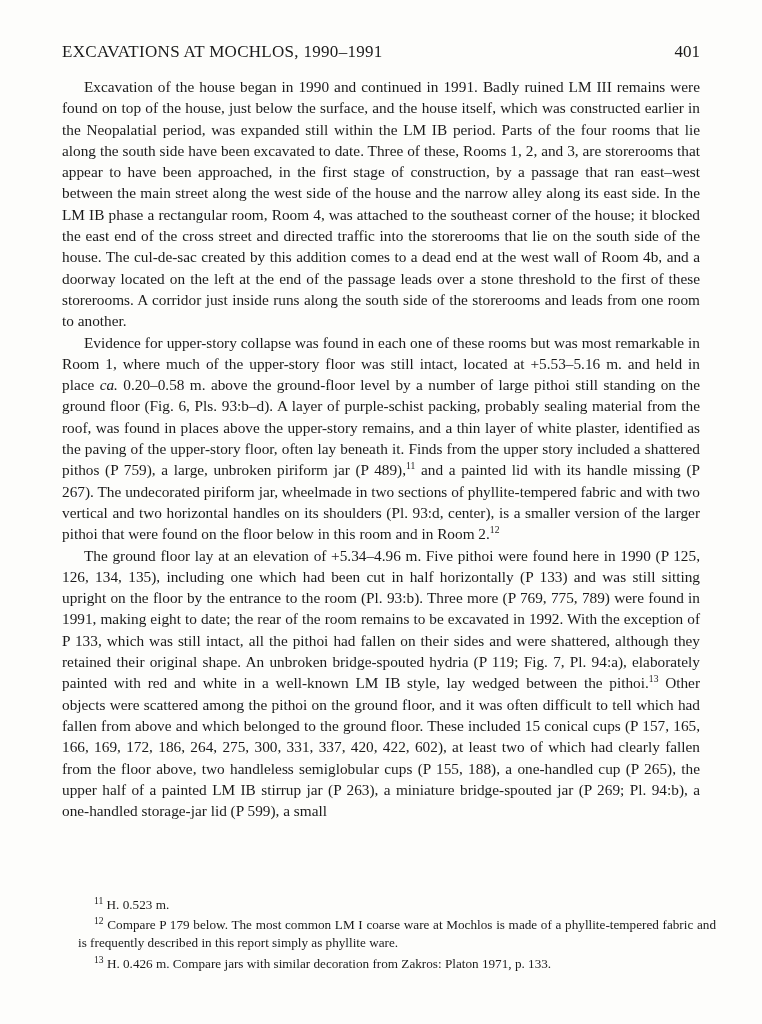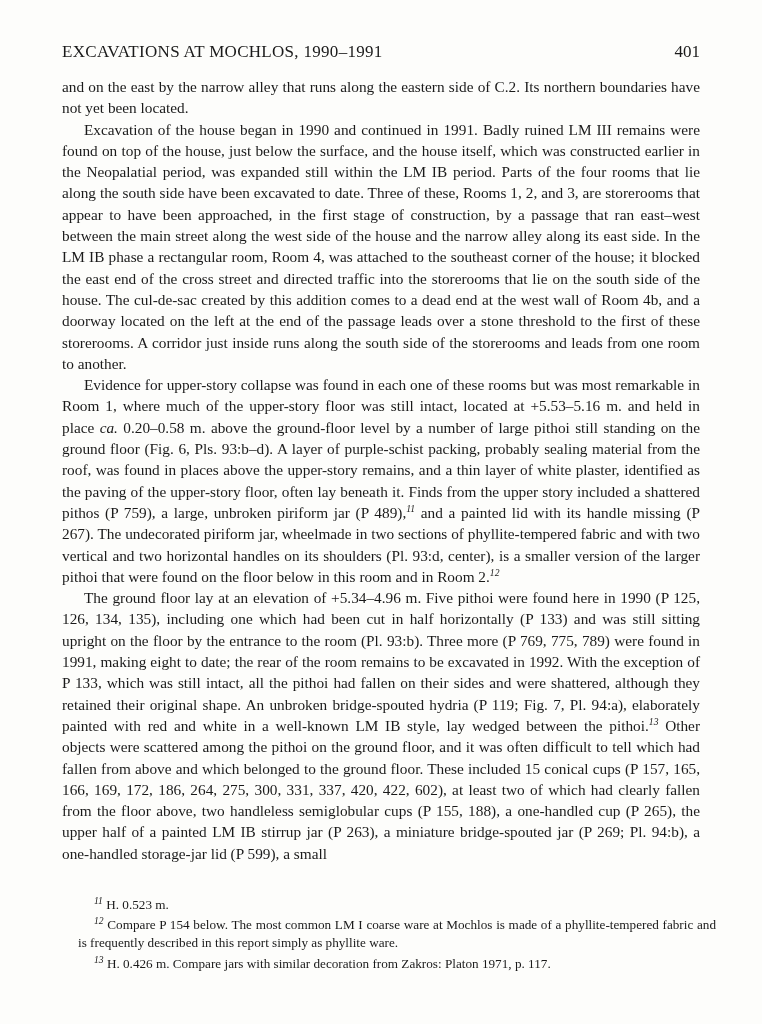--- a/index.html
+++ b/index.html
@@ -69,48 +69,46 @@
     margin: 0 0 2px 0;
     font-size: 13.2px;
     line-height: 18.2px;
     text-align: justify;
     text-indent: 16px;
   }
   sup {
     font-size: 9.6px;
     vertical-align: super;
     line-height: 0;
-    font-style: italic;
   }
   .fn sup {
     font-size: 9.6px;
   }
   i { font-style: italic; }
 </style>
 </head>
 <body>
 
 <div class="page">
 
   <div class="header">
     <div class="running-title">Excavations at Mochlos, 1990–1991</div>
     <div class="folio">401</div>
   </div>
 
   <div class="body">
 
-    <p class="para"><span>and on the east by the narrow alley that runs along the eastern side of C.2.  Its northern boundaries have not yet been located.</span></p>
 
     <p class="para indent"><span>Excavation of the house began in 1990 and continued in 1991.  Badly ruined LM III remains were found on top of the house, just below the surface, and the house itself, which was constructed earlier in the Neopalatial period, was expanded still within the LM IB period.  Parts of the four rooms that lie along the south side have been excavated to date.  Three of these, Rooms 1, 2, and 3, are storerooms that appear to have been approached, in the first stage of construction, by a passage that ran east–west between the main street along the west side of the house and the narrow alley along its east side.  In the LM IB phase a rectangular room, Room 4, was attached to the southeast corner of the house; it blocked the east end of the cross street and directed traffic into the storerooms that lie on the south side of the house.  The cul-de-sac created by this addition comes to a dead end at the west wall of Room 4b, and a doorway located on the left at the end of the passage leads over a stone threshold to the first of these storerooms.  A corridor just inside runs along the south side of the storerooms and leads from one room to another.</span></p>
 
     <p class="para indent"><span>Evidence for upper-story collapse was found in each one of these rooms but was most remarkable in Room 1, where much of the upper-story floor was still intact, located at +5.53–5.16 m. and held in place <i>ca.</i> 0.20–0.58 m. above the ground-floor level by a number of large pithoi still standing on the ground floor (Fig. 6, Pls. 93:b–d).  A layer of purple-schist packing, probably sealing material from the roof, was found in places above the upper-story remains, and a thin layer of white plaster, identified as the paving of the upper-story floor, often lay beneath it.  Finds from the upper story included a shattered pithos (P 759), a large, unbroken piriform jar (P 489),<sup>11</sup> and a painted lid with its handle missing (P 267).  The undecorated piriform jar, wheelmade in two sections of phyllite-tempered fabric and with two vertical and two horizontal handles on its shoulders (Pl. 93:d, center), is a smaller version of the larger pithoi that were found on the floor below in this room and in Room 2.<sup>12</sup></span></p>
 
     <p class="para indent"><span>The ground floor lay at an elevation of +5.34–4.96 m.  Five pithoi were found here in 1990 (P 125, 126, 134, 135), including one which had been cut in half horizontally (P 133) and was still sitting upright on the floor by the entrance to the room (Pl. 93:b).  Three more (P 769, 775, 789) were found in 1991, making eight to date; the rear of the room remains to be excavated in 1992.  With the exception of P 133, which was still intact, all the pithoi had fallen on their sides and were shattered, although they retained their original shape.  An unbroken bridge-spouted hydria (P 119; Fig. 7, Pl. 94:a), elaborately painted with red and white in a well-known LM IB style, lay wedged between the pithoi.<sup>13</sup>  Other objects were scattered among the pithoi on the ground floor, and it was often difficult to tell which had fallen from above and which belonged to the ground floor.  These included 15 conical cups (P 157, 165, 166, 169, 172, 186, 264, 275, 300, 331, 337, 420, 422, 602), at least two of which had clearly fallen from the floor above, two handleless semiglobular cups (P 155, 188), a one-handled cup (P 265), the upper half of a painted LM IB stirrup jar (P 263), a miniature bridge-spouted jar (P 269; Pl. 94:b), a one-handled storage-jar lid (P 599), a small</span></p>
 
   </div>
 
   <div class="footnotes">
     <p class="fn"><sup>11</sup> <span>H. 0.523 m.</span></p>
-    <p class="fn"><sup>12</sup> <span>Compare P 154 below. The most common LM I coarse ware at Mochlos is made of a phyllite-tempered fabric and is frequently described in this report simply as phyllite ware.</span></p>
-    <p class="fn"><sup>13</sup> <span>H. 0.426 m. Compare jars with similar decoration from Zakros: Platon 1971, p. 117.</span></p>
+    <p class="fn"><sup>12</sup> <span>Compare P 179 below. The most common LM I coarse ware at Mochlos is made of a phyllite-tempered fabric and is frequently described in this report simply as phyllite ware.</span></p>
+    <p class="fn"><sup>13</sup> <span>H. 0.426 m. Compare jars with similar decoration from Zakros: Platon 1971, p. 133.</span></p>
   </div>
 
 </div>
 
 </body></html>

